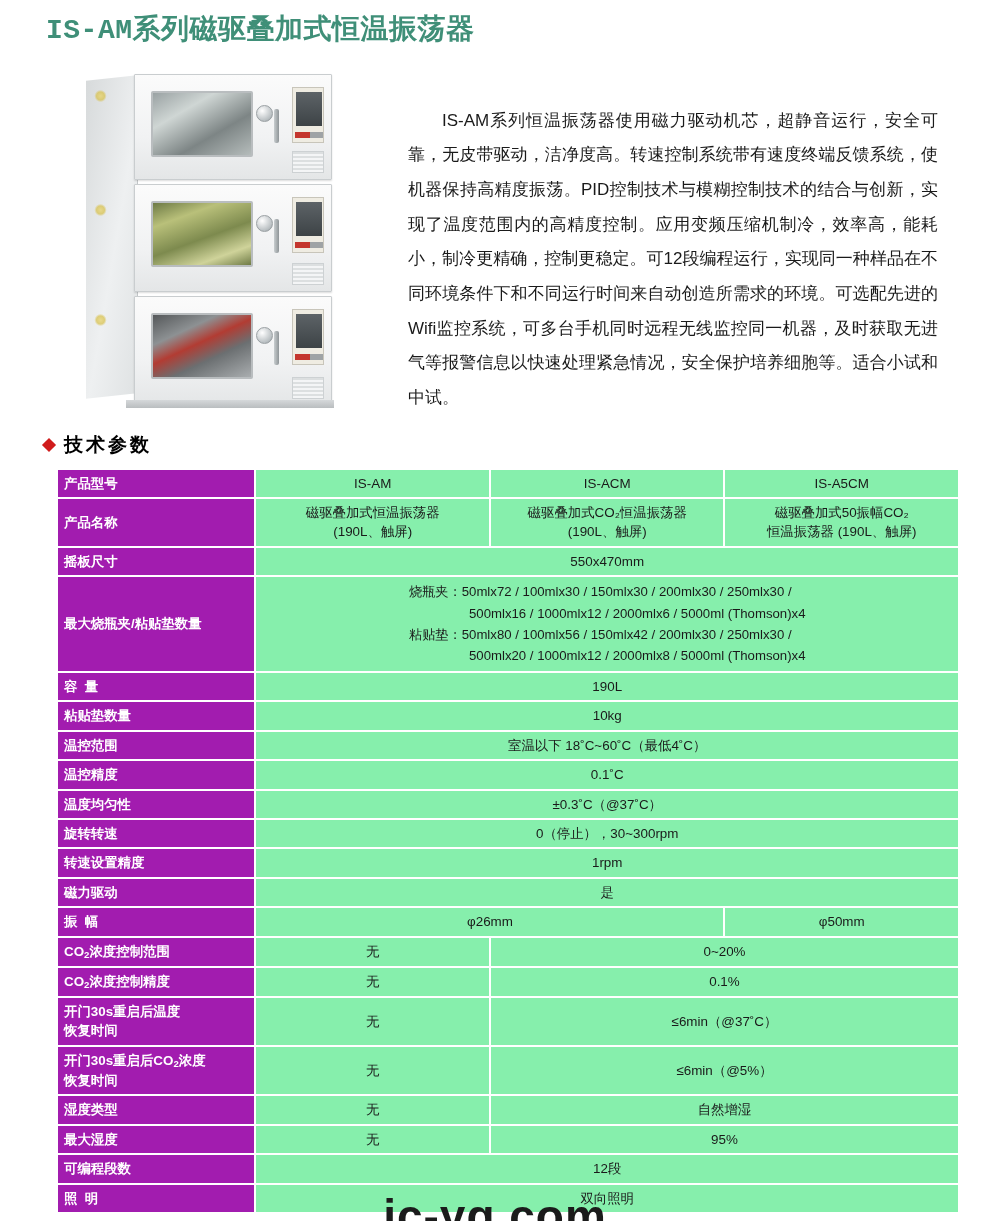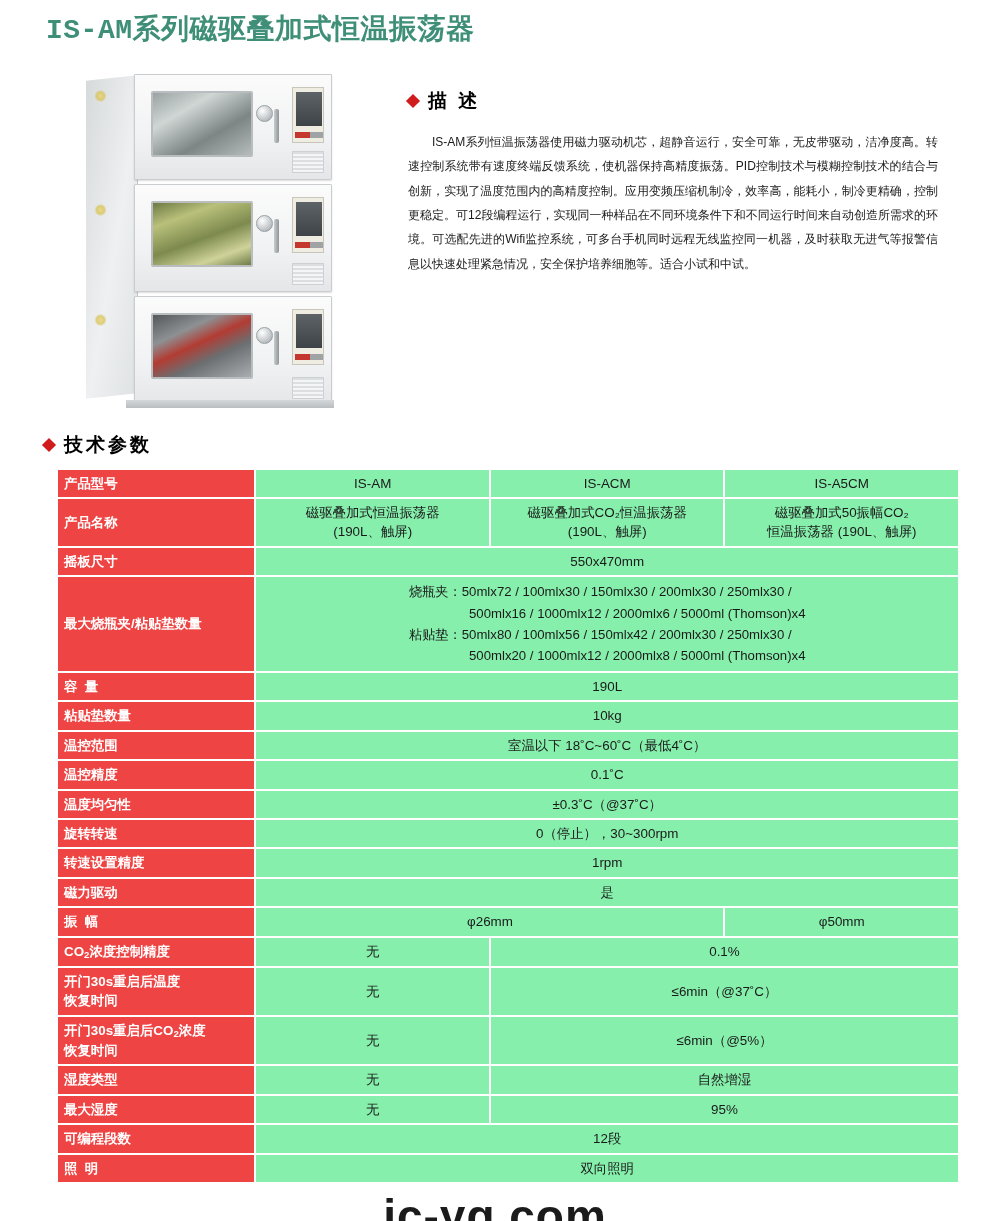--- a/index.html
+++ b/index.html
@@ -151,21 +151,21 @@
   }
   .diamond {
     display: inline-block;
     width: 10px; height: 10px;
     background: #d01c1c;
     transform: rotate(45deg);
     flex: 0 0 10px;
   }
   .desc-body {
     margin-top: 16px;
-    font-size: 12px;
+    font-size: 17px;
     line-height: 2.04;
     text-align: justify;
     text-justify: inter-ideograph;
     text-indent: 2em;
     color: #1a1a1a;
     max-width: 530px;
   }
 
   
   .spec-head {
@@ -183,21 +183,21 @@
     table-layout: fixed;
     font-size: 13.2px;
   }
   table.spec td {
     padding: 4px 6px;
     vertical-align: middle;
     line-height: 1.45;
   }
   td.lbl {
     width: 196px;
-    background: #ef4444;
+    background: #a21caf;
     color: #ffffff;
     font-weight: bold;
     padding-left: 14px;
     font-size: 13.4px;
     height: 25px;
   }
   td.val {
     background: #86efac;
     color: #1a1a1a;
     text-align: center;
@@ -275,24 +275,20 @@
       </div>
 
       <div class="sticker" style="left:8px; top:26px;"></div>
       <div class="sticker" style="left:8px; top:140px;"></div>
       <div class="sticker" style="left:8px; top:250px;"></div>
       <div class="mach-base"></div>
     </div>
   </div>
 
   <div class="desc-col">
-    <div class="sec-head">
-      <span class="diamond"></span>
-      <span>描 述</span>
-    </div>
     <div class="desc-body">IS-AM系列恒温振荡器使用磁力驱动机芯，超静音运行，安全可靠，无皮带驱动，洁净度高。转速控制系统带有速度终端反馈系统，使机器保持高精度振荡。PID控制技术与模糊控制技术的结合与创新，实现了温度范围内的高精度控制。应用变频压缩机制冷，效率高，能耗小，制冷更精确，控制更稳定。可12段编程运行，实现同一种样品在不同环境条件下和不同运行时间来自动创造所需求的环境。可选配先进的Wifi监控系统，可多台手机同时远程无线监控同一机器，及时获取无进气等报警信息以快速处理紧急情况，安全保护培养细胞等。适合小试和中试。</div>
   </div>
 </div>
 
 <div class="spec-head">
   <div class="sec-head">
     <span class="diamond"></span>
     <span>技术参数</span>
   </div>
 </div>
@@ -378,20 +374,25 @@
       <td class="val" colspan="3">是</td>
     </tr>
 
     <tr>
       <td class="lbl"><span class="sp">振</span>幅</td>
       <td class="val" colspan="2">φ26mm</td>
       <td class="val">φ50mm</td>
     </tr>
 
 
+    <tr>
+      <td class="lbl">CO<sub>2</sub>浓度控制范围</td>
+      <td class="val">无</td>
+      <td class="val" colspan="2">0~20%</td>
+    </tr>
 
     <tr>
       <td class="lbl">CO<sub>2</sub>浓度控制精度</td>
       <td class="val">无</td>
       <td class="val" colspan="2">0.1%</td>
     </tr>
 
     <tr>
       <td class="lbl">开门30s重启后温度<br>恢复时间</td>
       <td class="val tall2">无</td>

